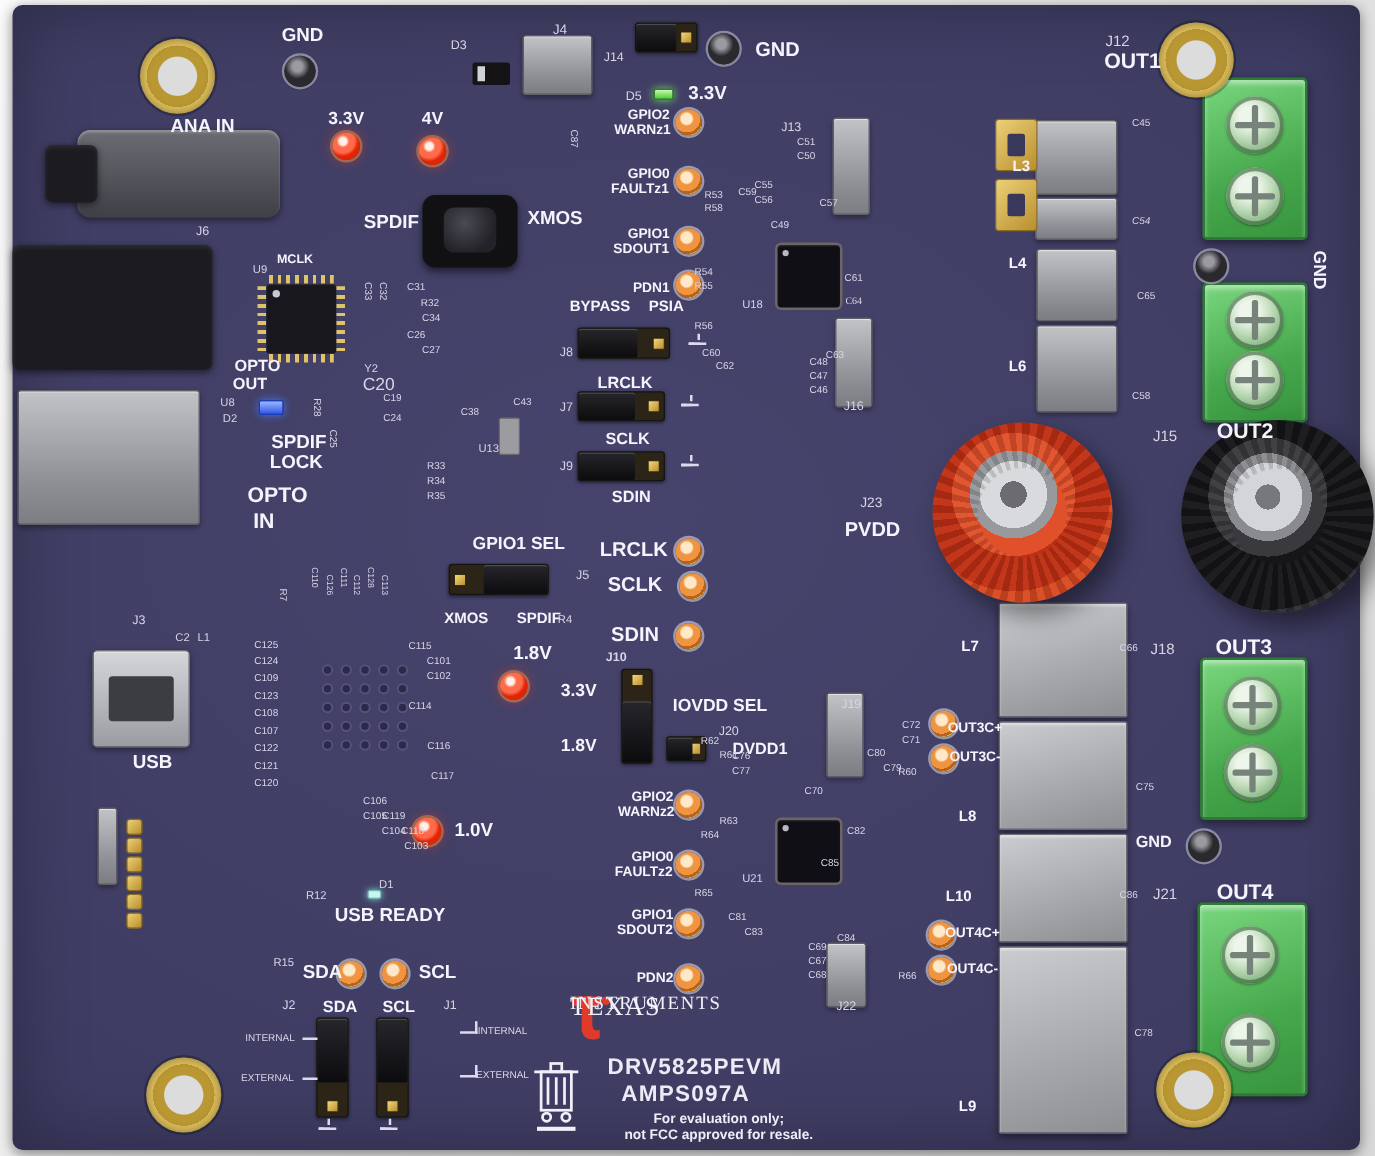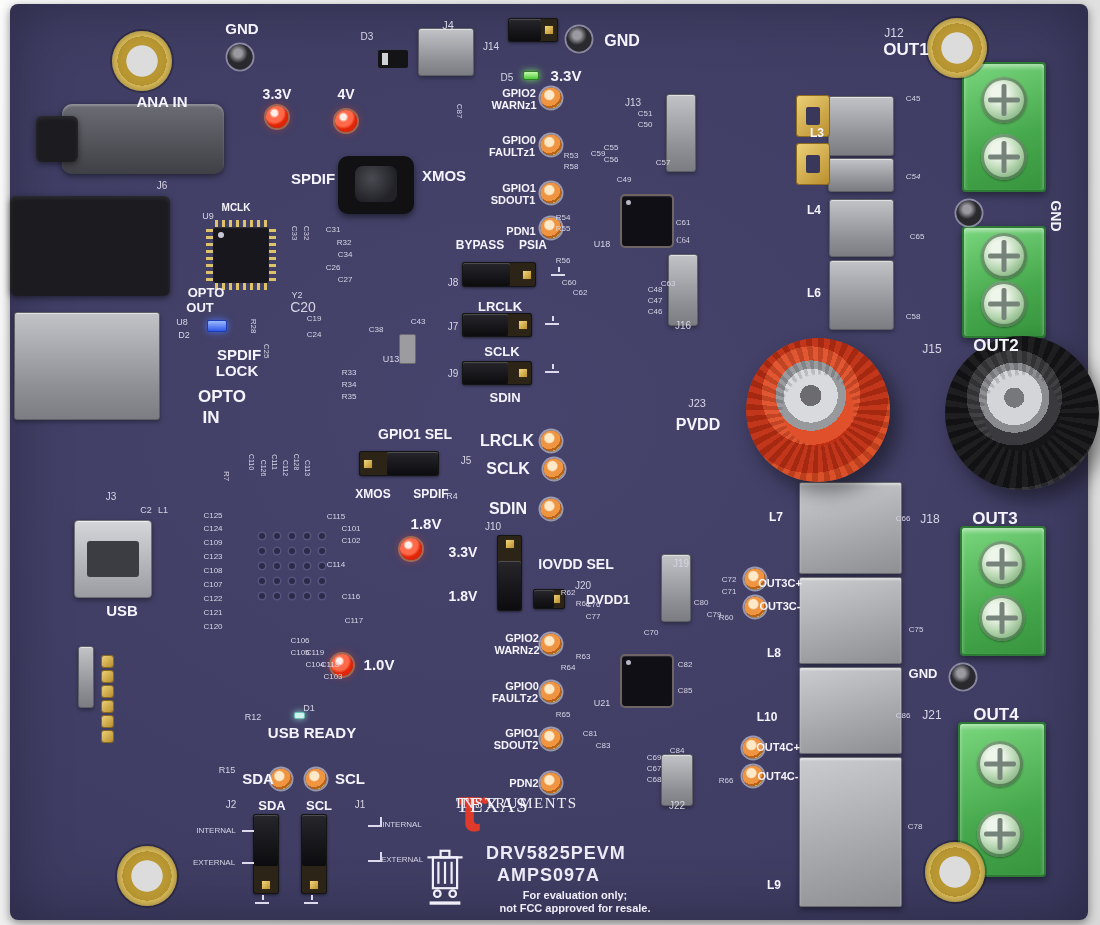--- a/index.html
+++ b/index.html
@@ -428,21 +428,21 @@
       <div class="silk" style="left: 339px; top: 369px; font-size: 8px;">R33</div>
       <div class="silk" style="left: 339px; top: 381px; font-size: 8px;">R34</div>
       <div class="silk" style="left: 339px; top: 393px; font-size: 8px;">R35</div>
       <div class="silk sb" style="left: 405px; top: 430px; font-size: 14px;">GPIO1 SEL</div>
       <div class="silk" style="left: 456px; top: 457px; font-size: 10px;">J5</div>
       <div class="silk sb" style="left: 363px; top: 490px; font-size: 12px;">XMOS</div>
       <div class="silk sb" style="left: 421px; top: 490px; font-size: 12px;">SPDIF</div>
       <div class="silk" style="left: 442px; top: 492px; font-size: 9px;">R4</div>
       <div class="silk sb" style="left: 416px; top: 519px; font-size: 15px;">1.8V</div>
       <div class="silk sb" style="left: 453px; top: 548px; font-size: 14px;">3.3V</div>
-      <div class="silk" style="left: 483px; top: 523px; font-size: 10px;">J10</div>
+      <div class="silk" style="left: 483px; top: 523px; font-size: 10px; font-weight: bold;">J10</div>
       <div class="silk sb" style="left: 566px; top: 560px; font-size: 14px;">IOVDD SEL</div>
       <div class="silk sb" style="left: 453px; top: 592px; font-size: 14px;">1.8V</div>
       <div class="silk" style="left: 573px; top: 582px; font-size: 10px;">J20</div>
       <div class="silk sb" style="left: 598px; top: 595px; font-size: 13px;">DVDD1</div>
       <div class="silk" style="left: 216px; top: 472px; font-size: 8px; transform: translate(-50%, -50%) rotate(90deg);">R7</div>
       <div class="silk" style="left: 241px; top: 458px; font-size: 7px; transform: translate(-50%, -50%) rotate(90deg);">C110</div>
       <div class="silk" style="left: 253px; top: 464px; font-size: 7px; transform: translate(-50%, -50%) rotate(90deg);">C126</div>
       <div class="silk" style="left: 264px; top: 458px; font-size: 7px; transform: translate(-50%, -50%) rotate(90deg);">C111</div>
       <div class="silk" style="left: 275px; top: 464px; font-size: 7px; transform: translate(-50%, -50%) rotate(90deg);">C112</div>
       <div class="silk" style="left: 286px; top: 458px; font-size: 7px; transform: translate(-50%, -50%) rotate(90deg);">C128</div>
@@ -538,21 +538,21 @@
       <div class="silk" style="left: 558px; top: 600px; font-size: 8px; margin-left: 15px;">R61</div>
       <div class="silk" style="left: 583px; top: 601px; font-size: 8px;">C76</div>
       <div class="silk" style="left: 583px; top: 613px; font-size: 8px;">C77</div>
       <div class="silk" style="left: 641px; top: 629px; font-size: 8px;">C70</div>
       <div class="silk sb" style="left: 770px; top: 579px; font-size: 11px;">OUT3C+</div>
       <div class="silk sb" style="left: 770px; top: 602px; font-size: 11px;">OUT3C-</div>
       <div class="silk" style="left: 716px; top: 614px; font-size: 8px;">R60</div>
       <div class="silk" style="left: 558px; top: 653px; font-size: 8px; padding-left: 30px;">R63</div>
       <div class="silk" style="left: 558px; top: 664px; font-size: 8px;">R64</div>
       <div class="silk" style="left: 675px; top: 661px; font-size: 8px;">C82</div>
-      <div class="silk" style="left: 675px; top: 687px; font-size: 8px;">C85</div>
+      <div class="silk" style="left: 654px; top: 687px; font-size: 8px;">C85</div>
       <div class="silk" style="left: 592px; top: 699px; font-size: 9px;">U21</div>
       <div class="silk" style="left: 553px; top: 711px; font-size: 8px;">R65</div>
       <div class="silk" style="left: 580px; top: 730px; font-size: 8px;">C81</div>
       <div class="silk" style="left: 593px; top: 742px; font-size: 8px;">C83</div>
       <div class="silk" style="left: 644px; top: 754px; font-size: 8px;">C69</div>
       <div class="silk" style="left: 644px; top: 765px; font-size: 8px;">C67</div>
       <div class="silk" style="left: 644px; top: 776px; font-size: 8px;">C68</div>
       <div class="silk" style="left: 667px; top: 747px; font-size: 8px;">C84</div>
       <div class="silk" style="left: 667px; top: 802px; font-size: 10px;">J22</div>
       <div class="silk" style="left: 716px; top: 777px; font-size: 8px;">R66</div>

